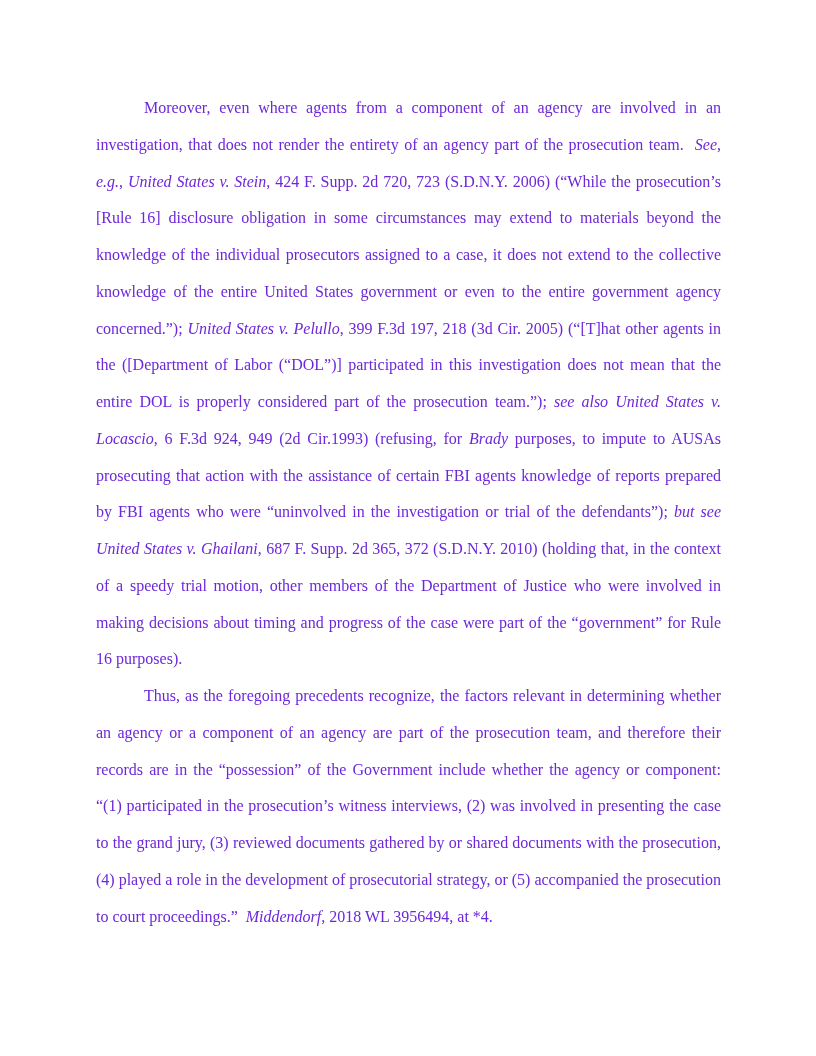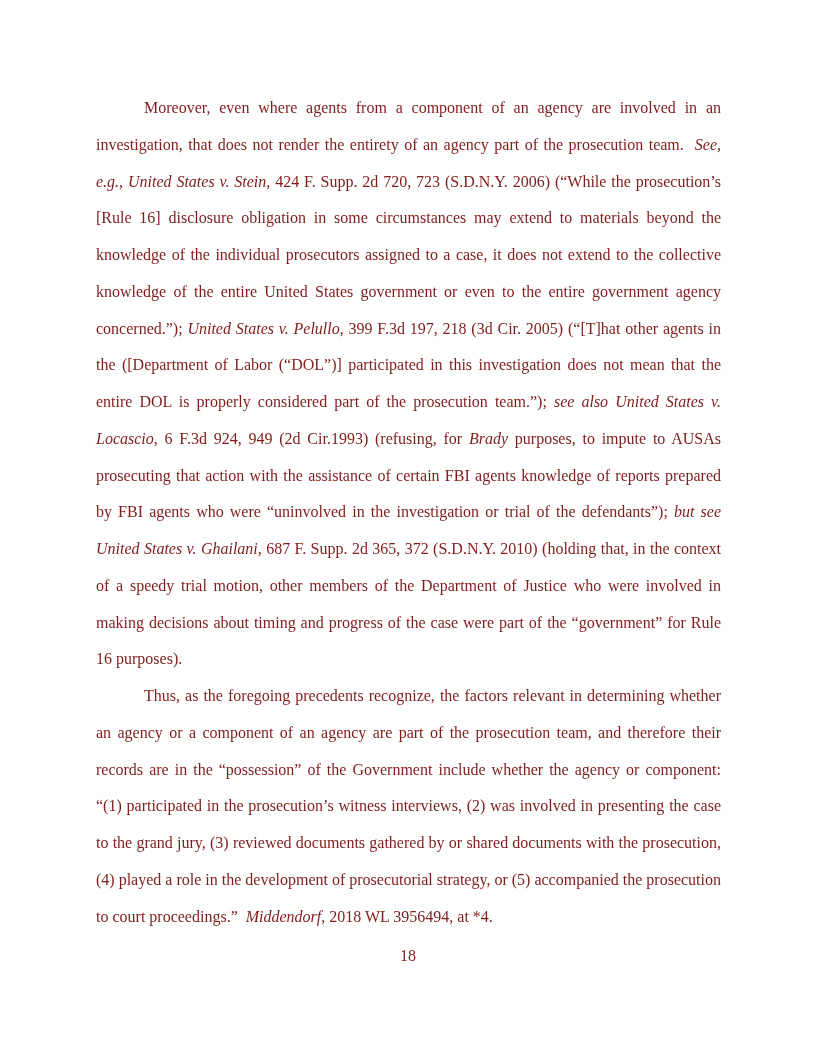--- a/index.html
+++ b/index.html
@@ -5,21 +5,21 @@
   html, body {
     margin: 0;
     padding: 0;
     background: #ffffff;
   }
   .page {
     position: relative;
     width: 816px;
     height: 1056px;
     background: #ffffff;
-    color: #7f1d1d;
+    color: #6d28d9;
     font-family: "Liberation Serif", "DejaVu Serif", serif;
     overflow: hidden;
   }
   .body-text {
     position: absolute;
     top: 90px;
     left: 96px;
     width: 625px;
     font-size: 16px;
     line-height: 36.75px;
@@ -47,16 +47,13 @@
   }
 </style>
 </head>
 <body>
 
 <div class="page">
   <main class="body-text">
       <p class="para"><span class="run">Moreover, even where agents from a component of an agency are involved in an investigation, that does not render the entirety of an agency part of the prosecution team.&nbsp; </span><span class="run italic">See, e.g.</span><span class="run">, </span><span class="run italic">United States v. Stein</span><span class="run">, 424 F. Supp. 2d 720, 723 (S.D.N.Y. 2006) (“While the prosecution’s [Rule 16] disclosure obligation in some circumstances may extend to materials beyond the knowledge of the individual prosecutors assigned to a case, it does not extend to the collective knowledge of the entire United States government or even to the entire government agency concerned.”); </span><span class="run italic">United States v. Pelullo</span><span class="run">, 399 F.3d 197, 218 (3d Cir. 2005) (“[T]hat other agents in the ([Department of Labor (“DOL”)] participated in this investigation does not mean that the entire DOL is properly considered part of the prosecution team.”); </span><span class="run italic">see also United States v. Locascio</span><span class="run">, 6 F.3d 924, 949 (2d Cir.1993) (refusing, for </span><span class="run italic">Brady</span><span class="run"> purposes, to impute to AUSAs prosecuting that action with the assistance of certain FBI agents knowledge of reports prepared by FBI agents who were “uninvolved in the investigation or trial of the defendants”); </span><span class="run italic">but see United States v. Ghailani</span><span class="run">, 687 F. Supp. 2d 365, 372 (S.D.N.Y. 2010) (holding that, in the context of a speedy trial motion, other members of the Department of Justice who were involved in making decisions about timing and progress of the case were part of the “government” for Rule 16 purposes).</span></p>
       <p class="para"><span class="run">Thus, as the foregoing precedents recognize, the factors relevant in determining whether an agency or a component of an agency are part of the prosecution team, and therefore their records are in the “possession” of the Government include whether the agency or component: “(1) participated in the prosecution’s witness interviews, (2) was involved in presenting the case to the grand jury, (3) reviewed documents gathered by or shared documents with the prosecution, (4) played a role in the development of prosecutorial strategy, or (5) accompanied the prosecution to court proceedings.”&nbsp; </span><span class="run italic">Middendorf</span><span class="run">, 2018 WL 3956494, at *4.</span></p>
     </main>
-  <footer class="page-footer">
-    <span>18</span>
-  </footer>
 </div>
 
 </body></html>

